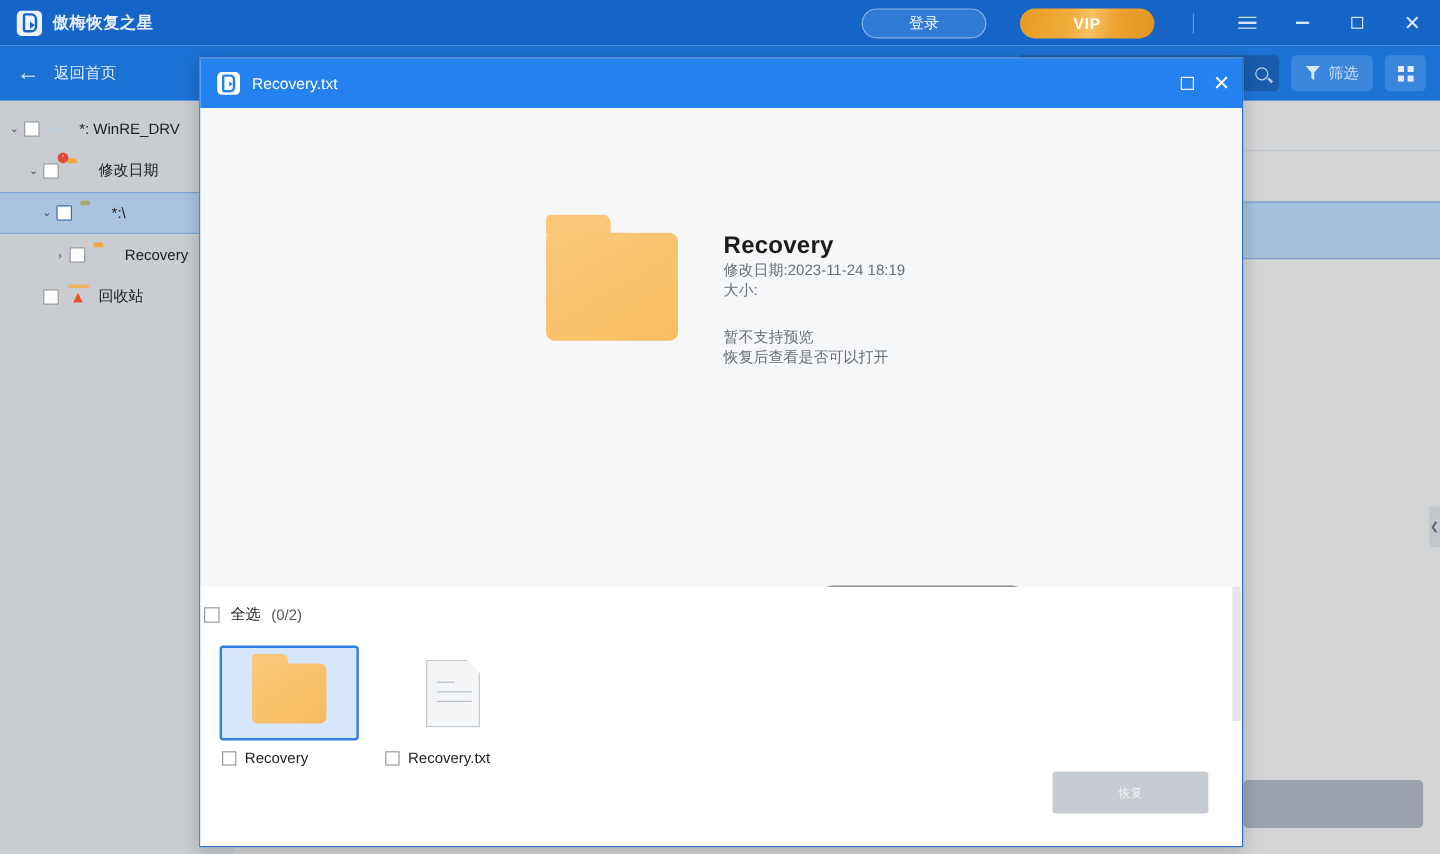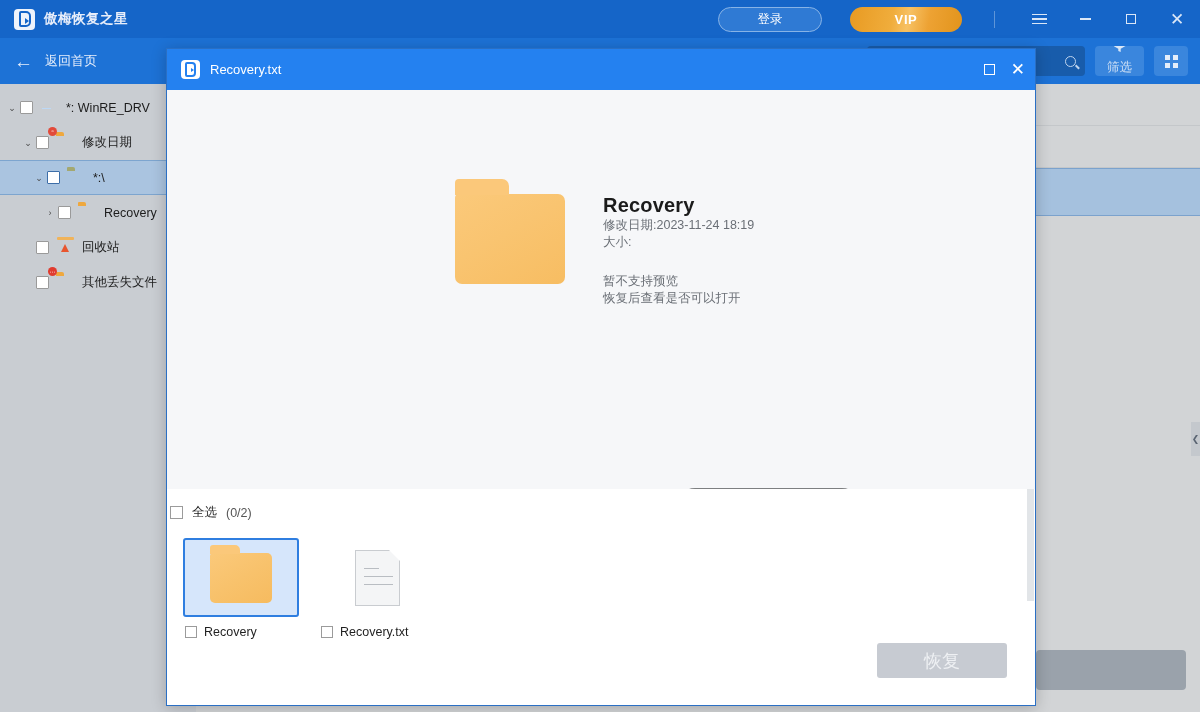--- a/index.html
+++ b/index.html
@@ -91,21 +91,21 @@
   .search-glass {
     width: 11px; height: 11px; border: 1.7px solid #bed4ee; border-radius: 50%;
     position: relative;
   }
   .search-glass::after {
     content: ""; position: absolute; width: 5px; height: 1.7px; background: #bed4ee;
     transform: rotate(45deg); left: 9px; top: 9px;
   }
   .btn-filter {
     height: 30px; padding: 0 12px; border-radius: 4px; background: #3a86dd;
-    display: flex; align-items: center; gap: 7px; color: #cfe0f5; font-size: 12.5px; flex-direction: column;
+    display: flex; align-items: center; gap: 7px; color: #cfe0f5; font-size: 12.5px;
   }
   .funnel {
     width: 12px; height: 12px;
     clip-path: polygon(0 0, 100% 0, 60% 45%, 60% 100%, 40% 85%, 40% 45%);
     background: #d9e7f8;
   }
   .btn-grid {
     width: 34px; height: 30px; border-radius: 4px; background: #3a86dd;
     display: flex; align-items: center; justify-content: center;
   }
@@ -288,21 +288,21 @@
   .tdoc i:nth-child(1) { top: 17px; width: 15px; }
   .tdoc i:nth-child(2) { top: 25px; width: 29px; }
   .tdoc i:nth-child(3) { top: 33px; width: 29px; }
   .thumb-cap {
     display: flex; align-items: center; gap: 7px; margin-top: 8px; padding-left: 2px;
     font-size: 12.5px; color: #1f1f1f; white-space: nowrap;
   }
   .tc-cbx { width: 12px; height: 12px; border: 1px solid #9b9b9b; background: #fff; flex: 0 0 12px; }
   .restore-btn {
     position: absolute; right: 28px; bottom: 27px; width: 130px; height: 35px;
-    background: #c7cbd2; border-radius: 3px; color: #eef0f3; font-size: 18px;
+    background: #c7cbd2; border-radius: 3px; color: #eef0f3; font-size: 10px;
     display: flex; align-items: center; justify-content: center;
   }
   .m-scroll {
     position: absolute; right: 1px; top: 0; width: 7px; height: 100%;
   }
   .m-scroll i { position: absolute; right: 0; top: 0; width: 7px; height: 112px; background: #e2e5e8; }
 </style>
 </head>
 <body>
 
@@ -402,28 +402,20 @@
 
     <div class="tree-row" style="padding-left:20px;">
       <span class="twisty"></span>
       <span class="cbx"></span>
       <span class="tree-ico">
         <span class="bin"><span class="bin-tri"></span></span>
       </span>
       <span class="tree-label">回收站</span>
     </div>
 
-    <div class="tree-row" style="padding-left:20px;">
-      <span class="twisty"></span>
-      <span class="cbx"></span>
-      <span class="tree-ico">
-        <span class="folder"><span class="badge dots">⋯</span></span>
-      </span>
-      <span class="tree-label">其他丢失文件</span>
-    </div>
 
   </div>
 
   <div class="modal">
 
     <div class="modal-head">
       <span class="m-logo"></span>
       <span class="m-title">Recovery.txt</span>
       <span class="m-ctrls">
         <span class="m-max"></span>

